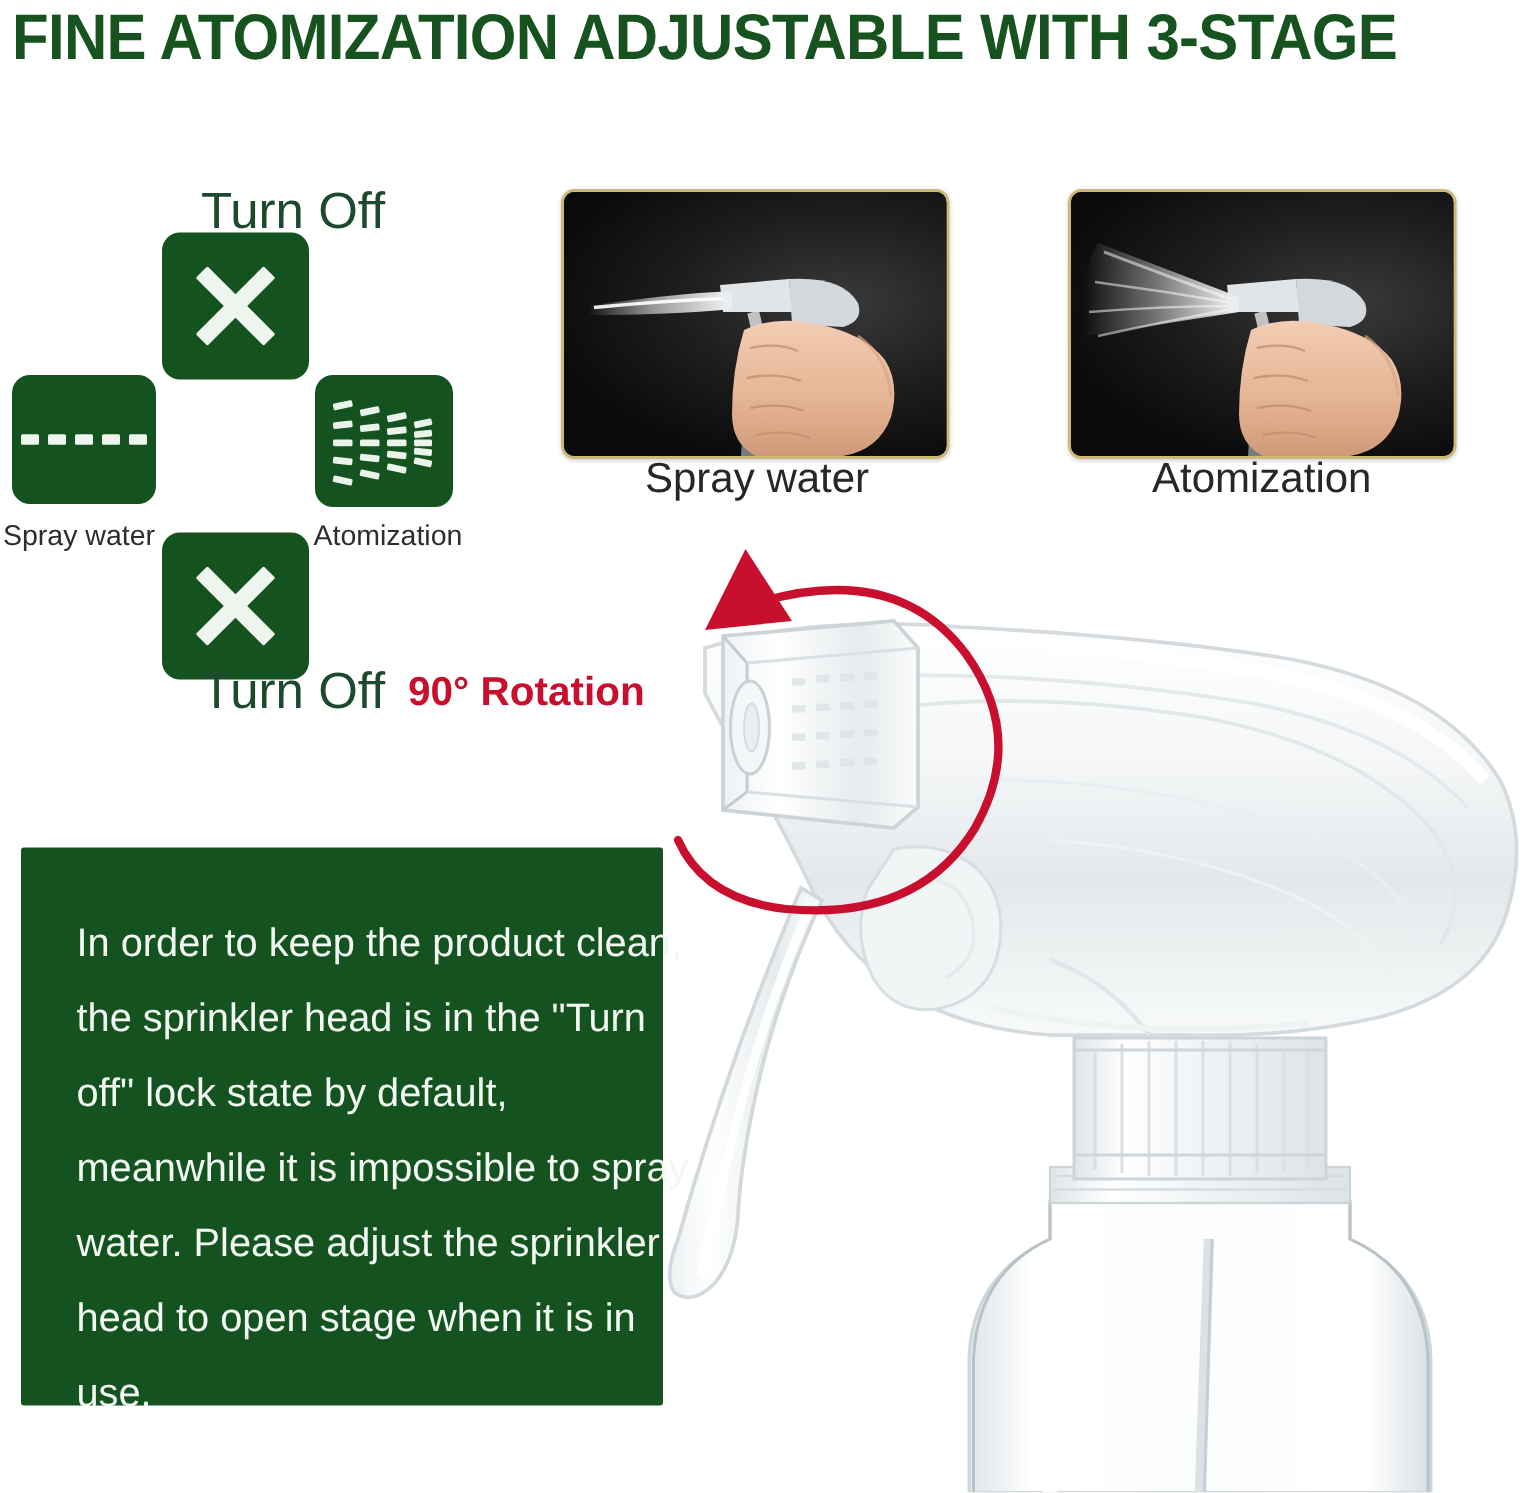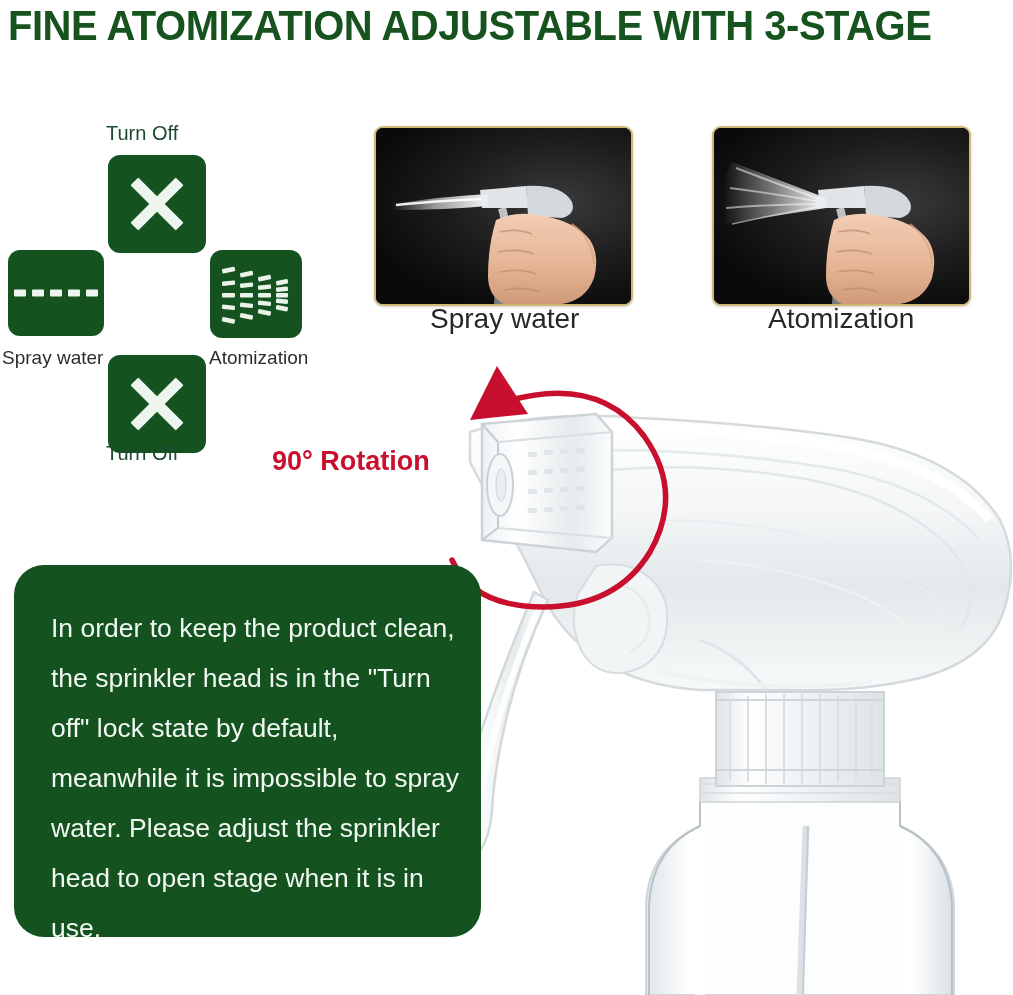--- a/index.html
+++ b/index.html
@@ -41,41 +41,41 @@
 
   
   .dashrow{position:absolute;left:0;top:50%;width:100%;transform:translateY(-50%);
            display:flex;justify-content:center;align-items:center;gap:6px;}
   .dash{width:12px;height:7px;background:#eef5ee;border-radius:1px;}
 
   
   .fan{position:absolute;left:0;top:0;width:100%;height:100%;}
 
   .lbl{position:absolute;color:#2a2a2a;white-space:nowrap;}
-  .lbl-turn{color:#1d4a2e;font-size:20px;}
+  .lbl-turn{color:#1d4a2e;font-size:34px;margin-left:28px;}
   .lbl-small{font-size:19px;color:#2d2d2d;}
 
   
   .card{position:absolute;border:2px solid #cdb875;border-radius:9px;
         background:#0b0b0b;overflow:hidden;box-shadow:0 1px 3px rgba(0,0,0,.18);}
   .photo{position:absolute;left:0;top:0;width:100%;height:100%;
          background:radial-gradient(ellipse at 72% 42%, #3a3a3a 0%, #1d1d1d 42%, #0a0a0a 78%);}
   .caption{position:absolute;font-size:28px;color:#27272a;white-space:nowrap;}
 
   
   .rot-text{
     position:absolute;left:272px;top:446px;
     font-size:27px;font-weight:bold;color:#c8102e;
     letter-spacing:0px;white-space:nowrap;
   }
 
   
   .infobox{
-    position:absolute;left:14px;top:565px;width:467px;height:372px;
-    background:#14521f;border-radius:30px;text-decoration:underline;
+    position:absolute;left:14px;top:565px;width:428px;height:372px;
+    background:#14521f;border-radius:2px;text-decoration:underline;
   }
   .infotext{
     position:absolute;left:37px;top:38px;width:420px;
     color:#f2f8f2;font-size:26.5px;line-height:50px;
   }
 
   .fig{position:absolute;left:0;top:0;width:1013px;height:995px;pointer-events:none;}
 </style>
 </head>
 <body>

